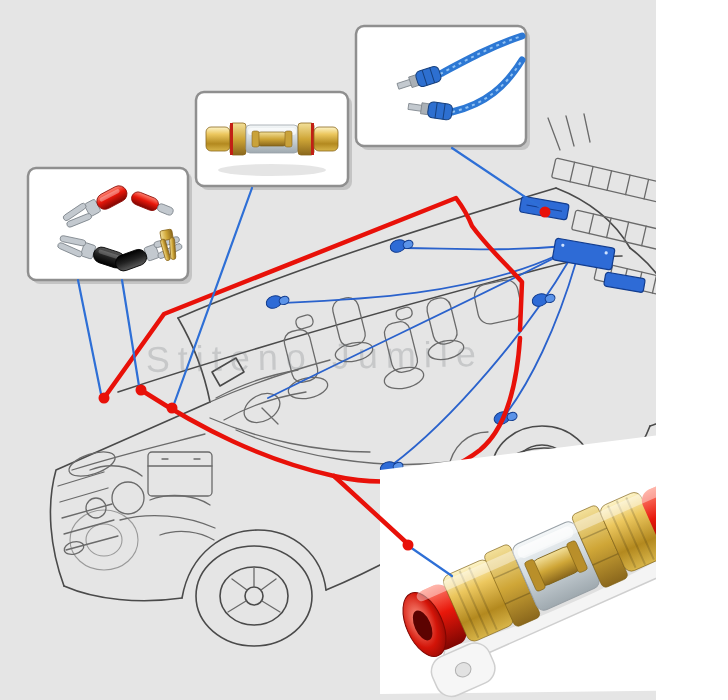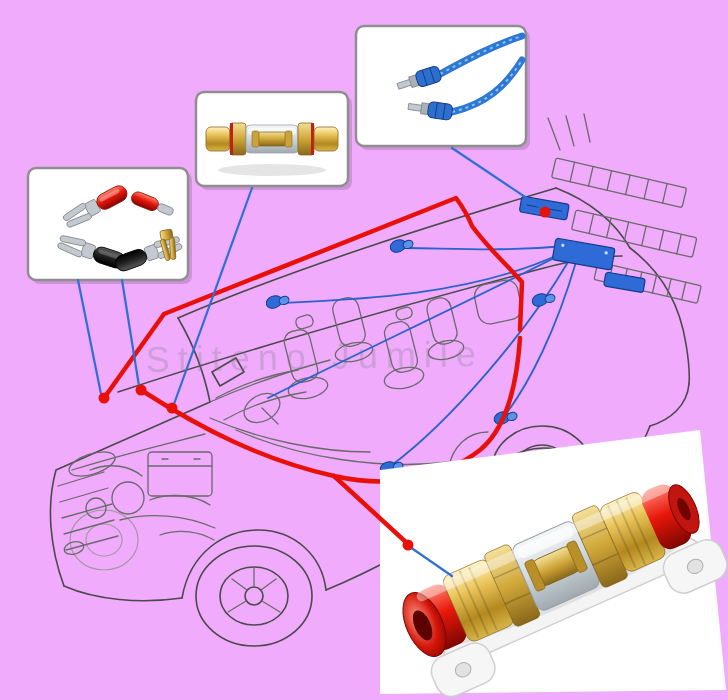--- a/index.html
+++ b/index.html
@@ -1,16 +1,16 @@
 <!DOCTYPE html>
 <html><head>
 <meta charset="utf-8">
 <style>
   html,body{margin:0;padding:0;background:#ffffff;}
-  .stage{position:relative;width:728px;height:700px;background:#f0abfc;overflow:hidden;
+  .stage{position:relative;width:656px;height:700px;background:#e5e5e5;overflow:hidden;
          font-family:"Liberation Sans",sans-serif;}
   svg{display:block;}
   .sketch{stroke:#4a4a4a;fill:none;stroke-width:1.6;stroke-linecap:round;stroke-linejoin:round;}
   .sketch-light{stroke:#6a6a6a;fill:none;stroke-width:1.3;stroke-linecap:round;stroke-linejoin:round;}
   .sketch-faint{stroke:#9a9a9a;fill:none;stroke-width:1.1;}
   .bluewire{stroke:#2a62cc;fill:none;stroke-width:1.8;stroke-linecap:round;}
   .redwire{stroke:#e81109;fill:none;stroke-width:4.5;stroke-linecap:round;stroke-linejoin:round;}
   .calloutline{stroke:#2e6fd6;fill:none;stroke-width:2.2;stroke-linecap:round;}
   .frame{fill:#ffffff;stroke:#8f8f8f;stroke-width:2.5;}
   .frameshadow{fill:rgba(0,0,0,0.14);}

